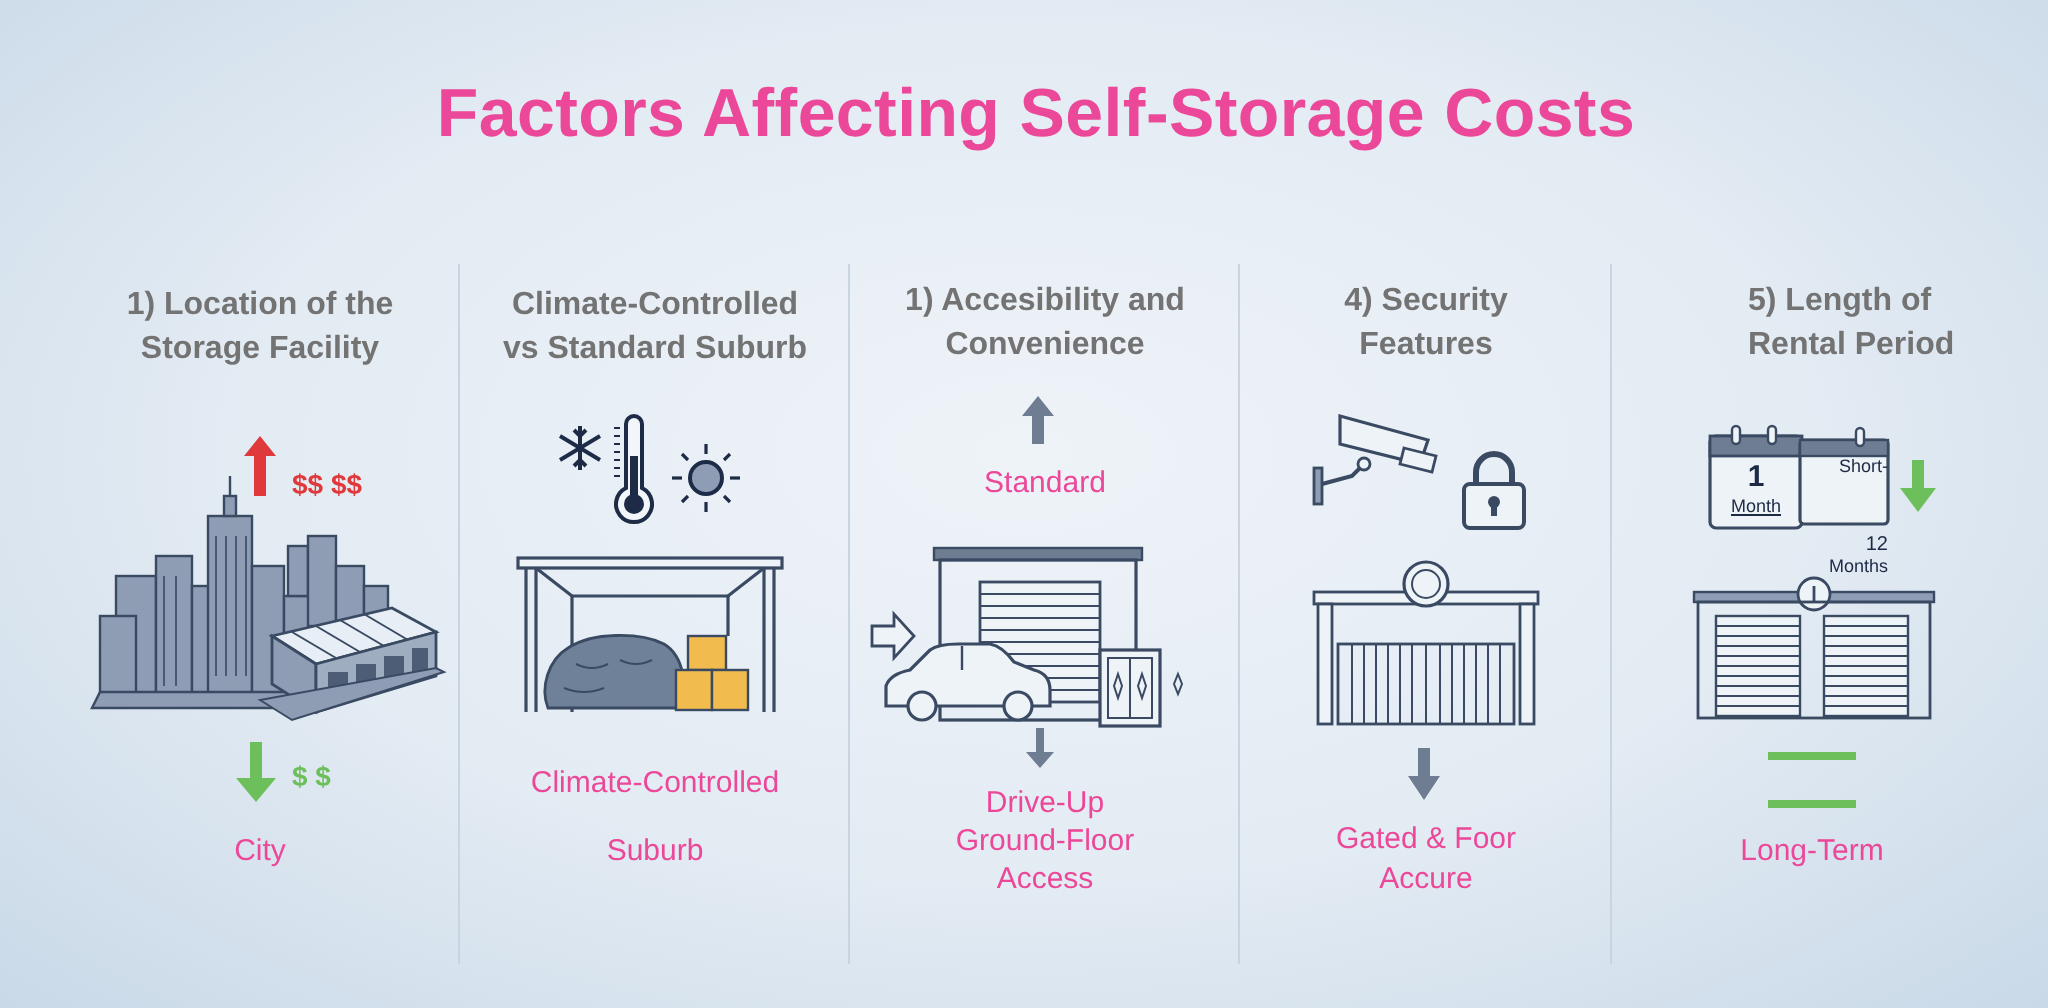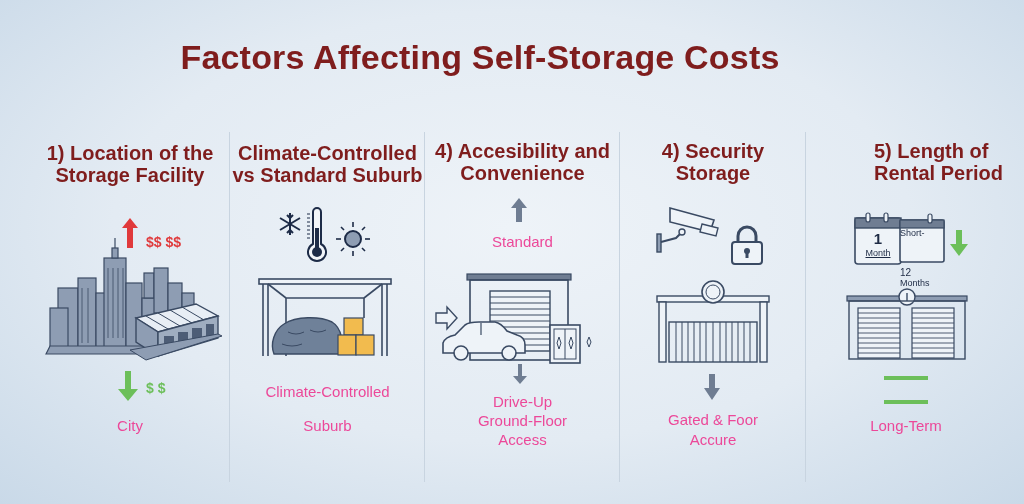--- a/index.html
+++ b/index.html
@@ -4,27 +4,27 @@
 <style>
   html, body { margin:0; padding:0; }
   body {
     width:1024px; height:504px; overflow:hidden;
     font-family:"Liberation Sans", "DejaVu Sans", sans-serif;
     background: radial-gradient(ellipse at 50% 45%, #eef3f8 0%, #e3ebf3 55%, #c9d9e8 100%);
     position:relative; color:#1d2a44;
   }
   .title {
     position:absolute; left:0; top:38px; width:960px; text-align:center;
-    font-size:34px; font-weight:bold; color:#7f1d1d; letter-spacing:0.2px;
+    font-size:34px; font-weight:bold; color:#ec4899; letter-spacing:0.2px;padding-left:38px;
   }
   .col { position:absolute; top:130px; height:350px; }
   .sep { position:absolute; top:132px; width:1px; height:350px; background:#c8d4e0; }
   .head {
     position:absolute; left:0; width:100%; text-align:center;
-    font-size:20px; font-weight:bold; color:#7f1d1d; line-height:22px;
+    font-size:16px; font-weight:bold; color:#737373; line-height:22px;
   }
   .lbl {
     position:absolute; left:0; width:100%; text-align:center;
     font-size:15px; font-weight:normal; color:#ec4899; line-height:20px;
   }
   .money { position:absolute; font-size:14px; font-weight:bold; }
   svg { position:absolute; overflow:visible; }
 </style>
 </head>
 <body>
@@ -163,21 +163,21 @@
   <div class="lbl" style="top:252px;">
     <div>Climate-Controlled</div>
   </div>
   <div class="lbl" style="top:286px;">
     <div>Suburb</div>
   </div>
 </div>
 
 <div class="col" style="left:425px; width:195px;">
   <div class="head" style="top:10px;">
-    <div>4) Accesibility and</div>
+    <div>1) Accesibility and</div>
     <div>Convenience</div>
   </div>
   <svg style="left:86px; top:68px;" width="16" height="24" viewBox="0 0 16 24">
     <polygon points="8,0 16,10 11,10 11,24 5,24 5,10 0,10" fill="#6f7d92"></polygon>
   </svg>
   <div class="lbl" style="top:102px;">Standard</div>
   <svg style="left:10px; top:143px;" width="180" height="90" viewBox="0 0 180 90">
     <rect x="32" y="1" width="104" height="6" fill="#6f7d92" stroke="#3a4a63" stroke-width="1.2"></rect>
     <rect x="35" y="7" width="98" height="80" fill="none" stroke="#3a4a63" stroke-width="1.6"></rect>
     <rect x="55" y="18" width="60" height="60" fill="#eef3f8" stroke="#3a4a63" stroke-width="1.4"></rect>
@@ -214,21 +214,21 @@
   <div class="lbl" style="top:262px; line-height:19px;">
     <div>Drive-Up</div>
     <div>Ground-Floor</div>
     <div>Access</div>
   </div>
 </div>
 
 <div class="col" style="left:620px; width:186px;">
   <div class="head" style="top:10px;">
     <div>4) Security</div>
-    <div>Storage</div>
+    <div>Features</div>
   </div>
   <svg style="left:36px; top:74px;" width="64" height="50" viewBox="0 0 64 50">
     <rect x="1" y="30" width="4" height="18" fill="#8e9db3" stroke="#3a4a63" stroke-width="1.4"></rect>
     <path d="M5,38 L20,34 L26,28" fill="none" stroke="#3a4a63" stroke-width="2"></path>
     <circle cx="26" cy="28" r="3" fill="#eef3f8" stroke="#3a4a63" stroke-width="1.4"></circle>
     <polygon points="14,4 58,16 54,28 14,18" fill="#eef3f8" stroke="#3a4a63" stroke-width="1.6"></polygon>
     <polygon points="46,20 62,24 60,32 44,28" fill="#eef3f8" stroke="#3a4a63" stroke-width="1.4"></polygon>
   </svg>
   <svg style="left:110px; top:96px;" width="34" height="40" viewBox="0 0 34 40">
     <path d="M8,16 V10 a9,9 0 0 1 18,0 V16" fill="none" stroke="#3a4a63" stroke-width="3"></path>
@@ -279,21 +279,21 @@
     <rect x="46" y="8" width="44" height="42" rx="2" fill="#eef3f8" stroke="#3a4a63" stroke-width="1.6"></rect>
     <rect x="46" y="8" width="44" height="8" fill="#6f7d92" stroke="#3a4a63" stroke-width="1.2"></rect>
     <g fill="#eef3f8" stroke="#3a4a63" stroke-width="1.2">
         <rect x="12" y="1" width="4" height="9" rx="2"></rect>
         <rect x="30" y="1" width="4" height="9" rx="2"></rect>
         <rect x="74" y="2" width="4" height="9" rx="2"></rect>
       </g>
   </svg>
   <div style="position:absolute; left:49px; top:100px; width:46px; text-align:center; font-size:15px; font-weight:bold;">1</div>
   <div style="position:absolute; left:49px; top:118px; width:46px; text-align:center; font-size:9px;text-decoration:underline;">Month</div>
-  <div style="position:absolute; left:94px; top:98px; width:44px; text-align:left; font-size:9px; line-height:10px;">
+  <div style="position:absolute; left:94px; top:98px; width:44px; text-align:right; font-size:9px; line-height:10px;">
     <div>Short-</div>
     <div style="font-size:10px;margin-top:30px;">12</div>
     <div>Months</div>
   </div>
   <svg style="left:144px; top:100px;" width="18" height="26" viewBox="0 0 18 26">
     <polygon points="6,0 12,0 12,14 18,14 9,26 0,14 6,14" fill="#6cbf5a"></polygon>
   </svg>
   <svg style="left:40px; top:160px;" width="122" height="70" viewBox="0 0 122 70">
     <rect x="1" y="6" width="120" height="5" fill="#8e9db3" stroke="#3a4a63" stroke-width="1.2"></rect>
     <circle cx="61" cy="7" r="8" fill="#eef3f8" stroke="#3a4a63" stroke-width="1.4"></circle>

